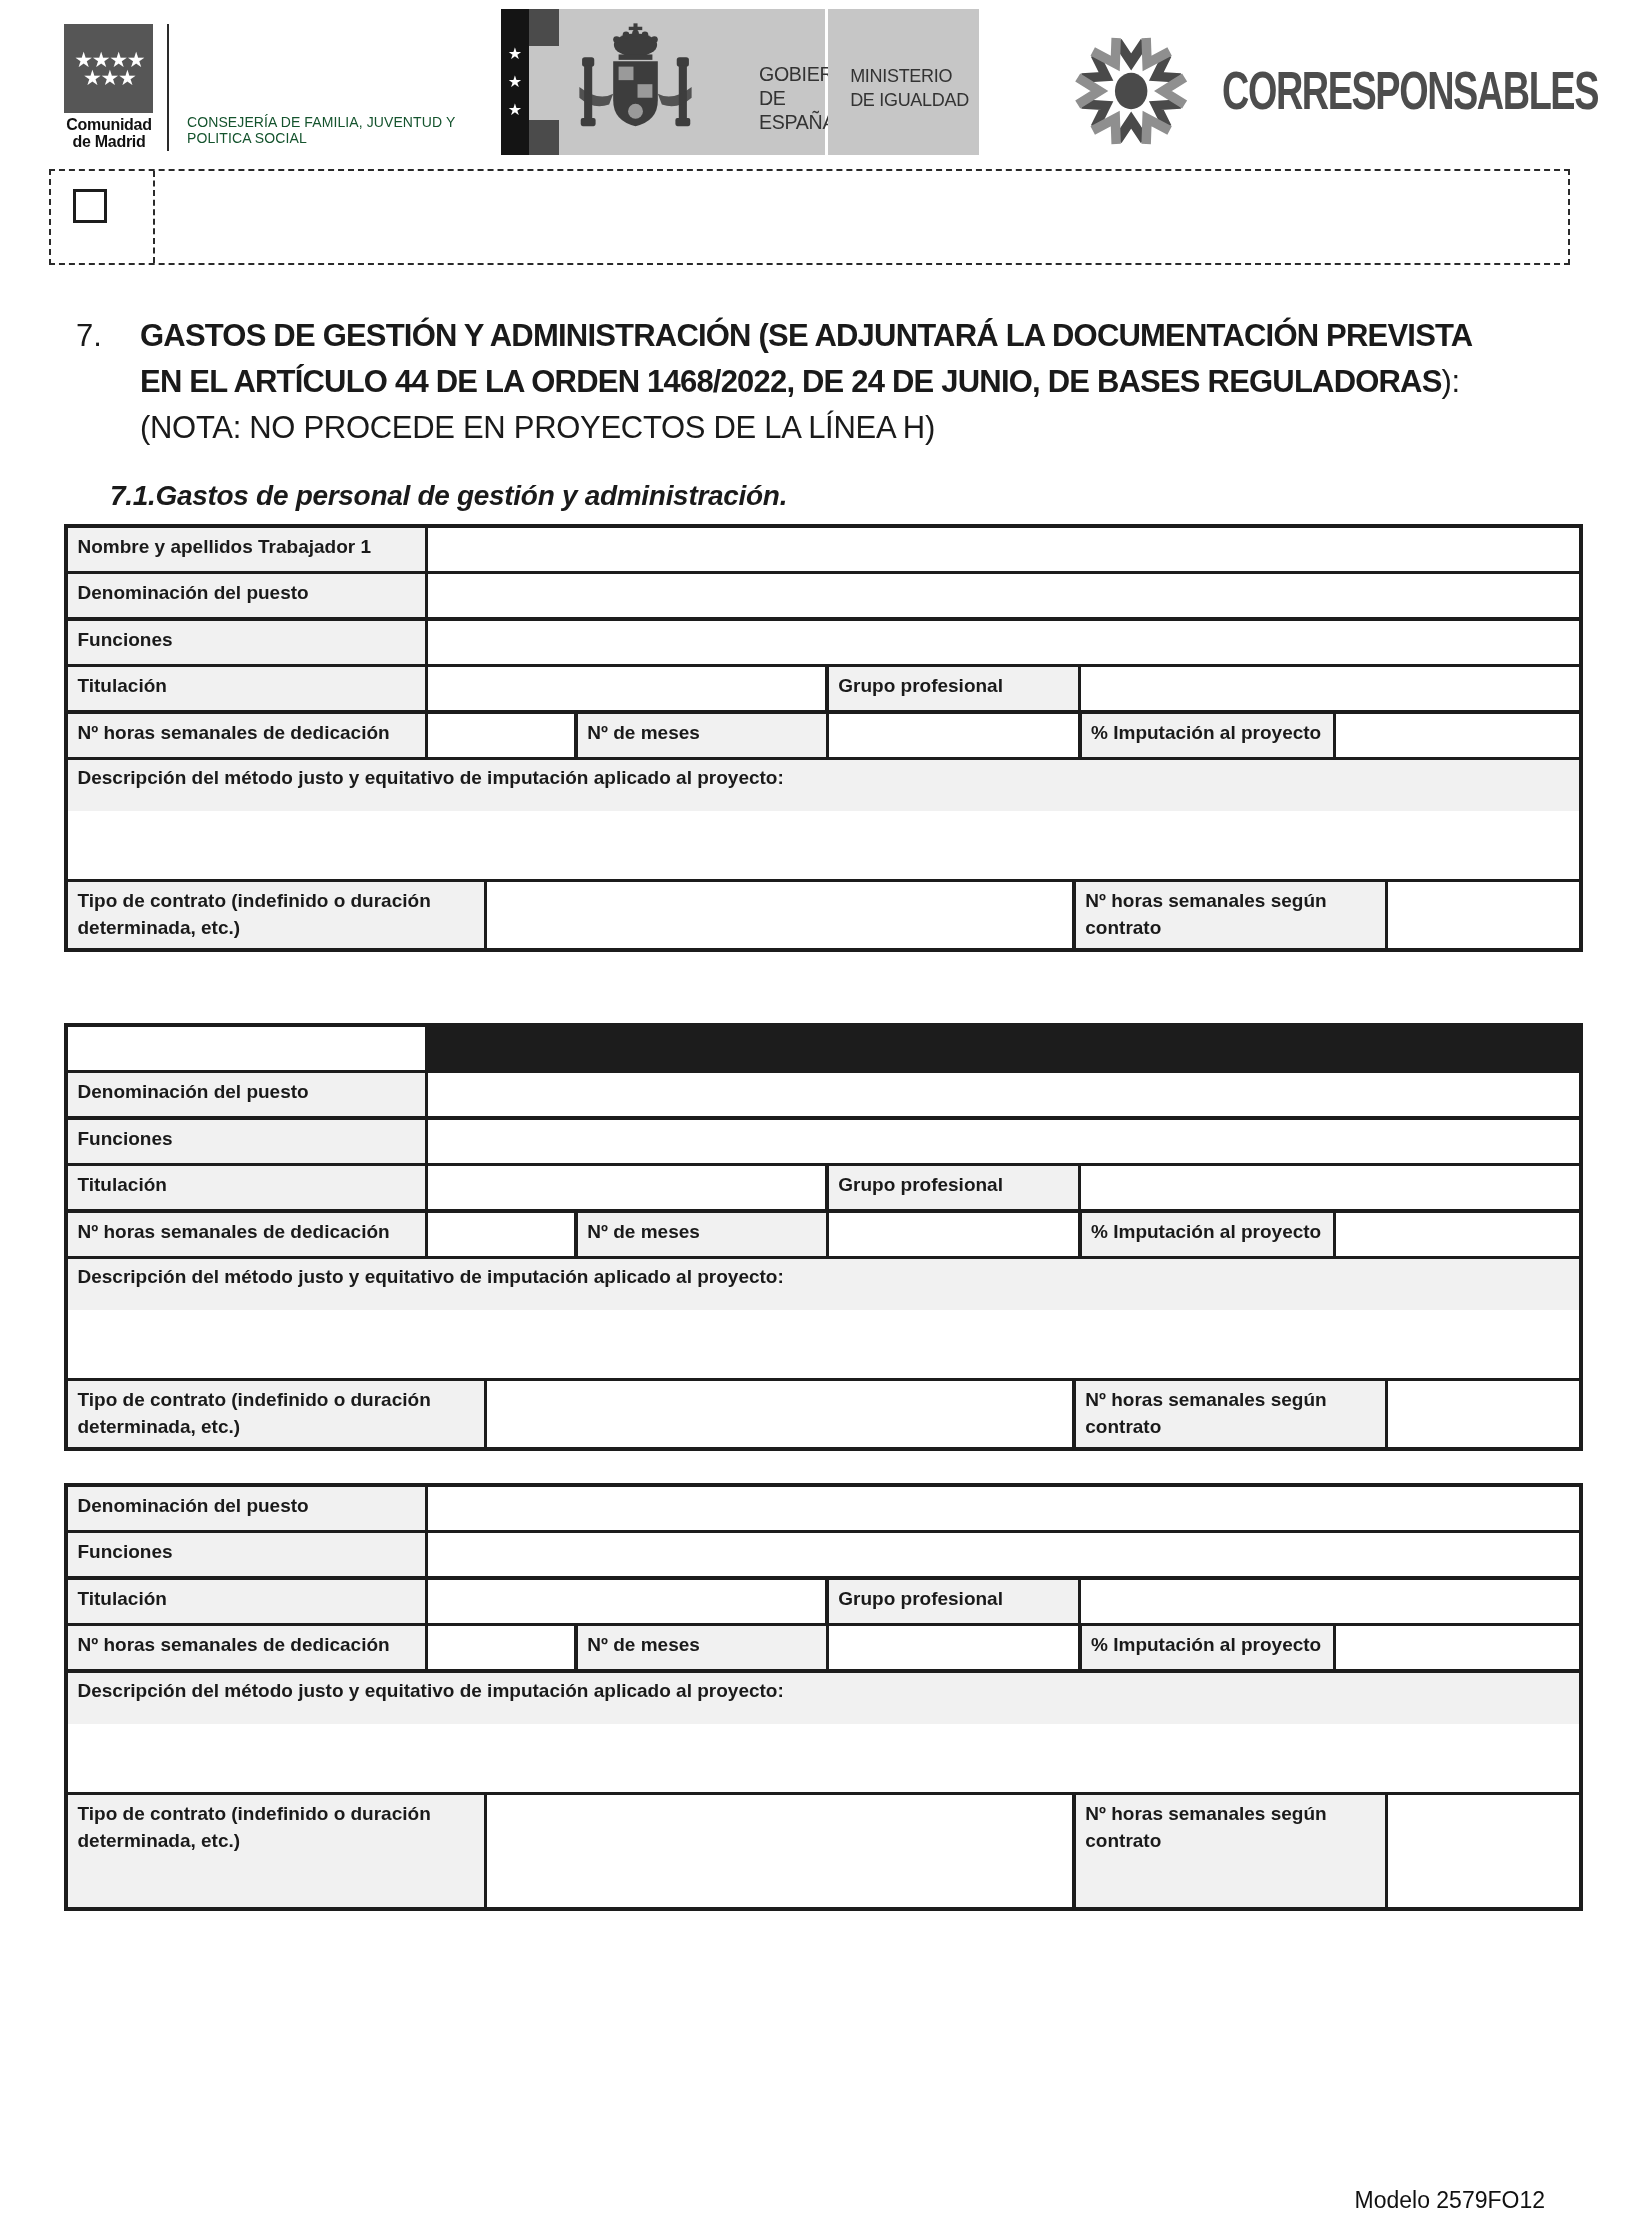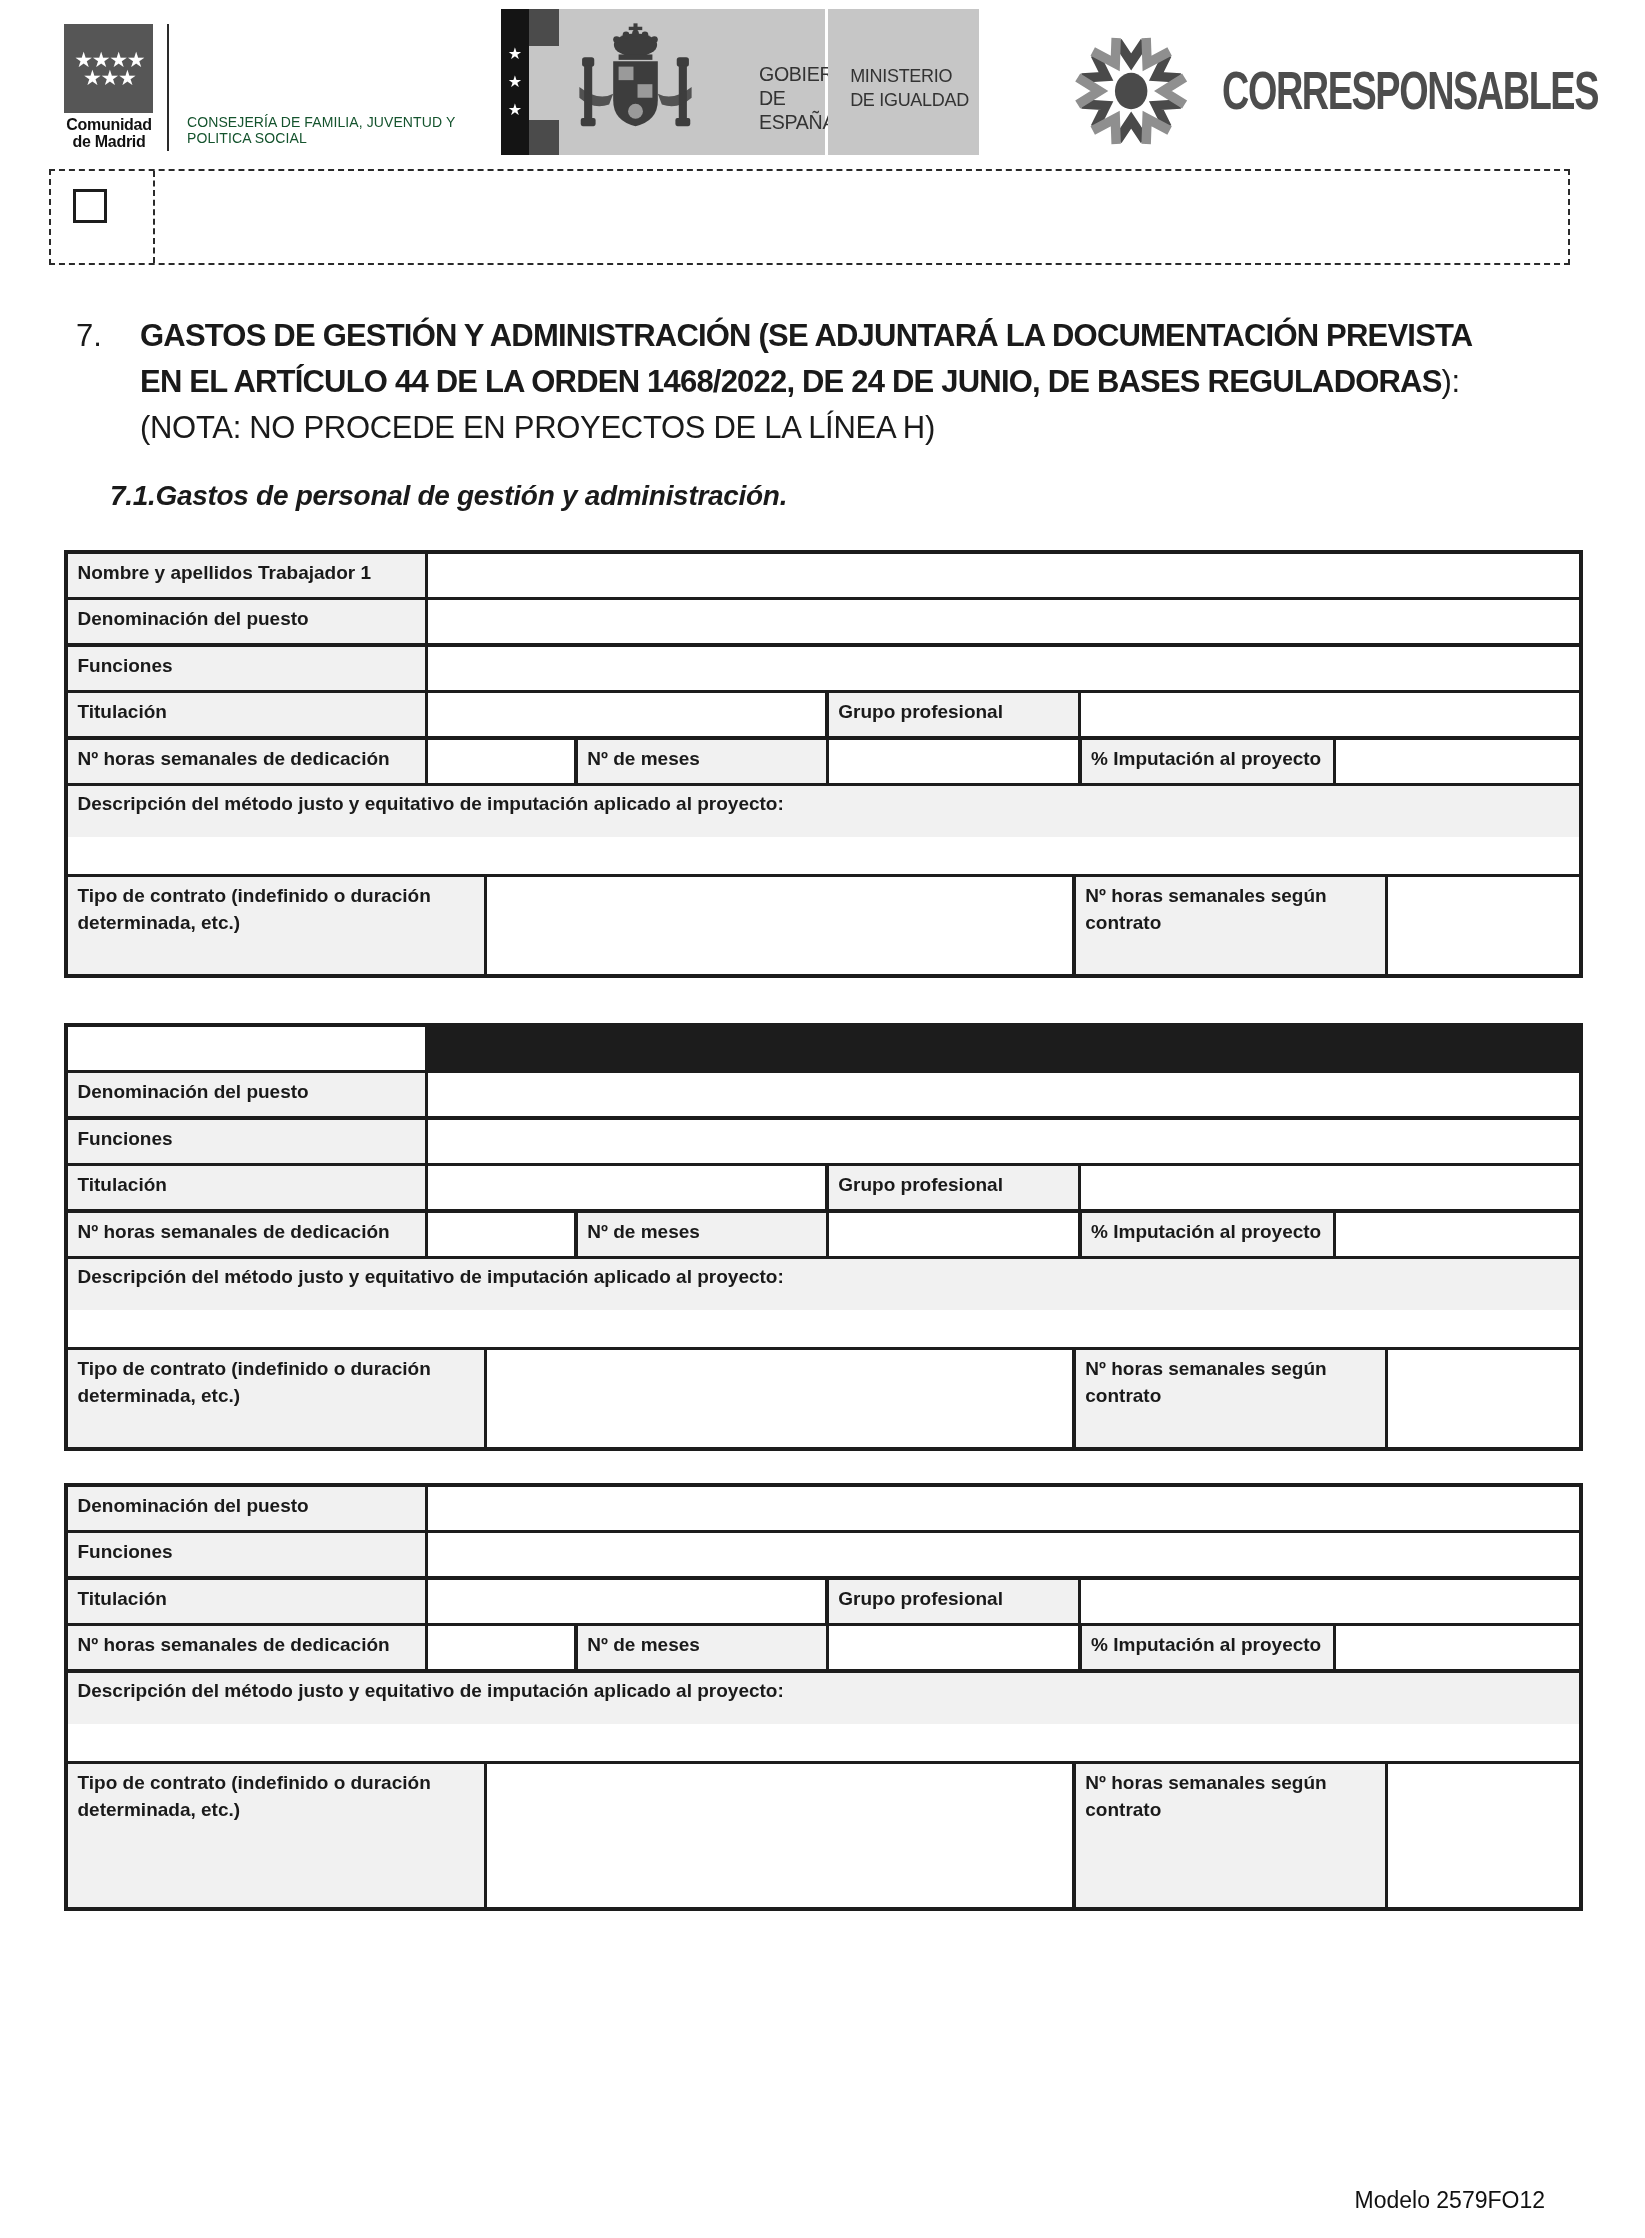--- a/index.html
+++ b/index.html
@@ -48,21 +48,21 @@
   .sec-normal{font-weight:normal;letter-spacing:-0.3px;}
   .subsec-title{position:absolute;left:110px;top:480px;font-size:28px;font-weight:bold;
     font-style:italic;letter-spacing:-0.3px;}
   
   .wtable{position:absolute;left:64px;width:1519px;height:428px;background:#1c1c1c;
     box-sizing:border-box;padding:4px;display:flex;flex-direction:column;gap:3.4px;}
   .wrow{display:grid;gap:3.4px;}
   .row-2c{grid-template-columns:357px 1fr;height:43px;}
   .row-4c{grid-template-columns:357px 397px 249px 1fr;height:43px;}
   .row-6c{grid-template-columns:357px 146px 248px 249px 251px 1fr;height:43px;}
-  .row-desc{height:88px;}
+  .row-desc{height:119px;}
   .row-tipo{grid-template-columns:416px 585px 309px 1fr;flex:1;}
   .cell{background:#ffffff;box-sizing:border-box;}
   .lab{background:#f1f1f1;font-weight:bold;font-size:19px;line-height:1.4;
     padding:6px 6.8px 0 9.5px;}
   .desc-cell{background:#ffffff;}
   .desc-band{background:#f1f1f1;height:51px;box-sizing:border-box;
     padding:7.4px 9.5px 0 9.5px;font-weight:bold;font-size:19px;}
   
   .footer-model{position:absolute;right:101px;top:2187px;font-size:23px;color:#111;}
 </style>
@@ -203,21 +203,21 @@
   <span class="sec-num">7.</span>
   <div class="sec-line sec-bold">GASTOS DE GESTIÓN Y ADMINISTRACIÓN (SE ADJUNTARÁ LA DOCUMENTACIÓN PREVISTA</div>
   <div class="sec-line"><span class="sec-bold">EN EL ARTÍCULO 44 DE LA ORDEN 1468/2022, DE 24 DE JUNIO, DE BASES REGULADORAS</span><span class="sec-normal">):</span></div>
   <div class="sec-line sec-normal">(NOTA: NO PROCEDE EN PROYECTOS DE LA LÍNEA H)</div>
 </div>
 
 <div class="subsec-title">7.1.Gastos de personal de gestión y administración.</div>
 
 <div class="footer-model">Modelo 2579FO12</div>
 
-<div class="wtable" style="top: 550px;">
+<div class="wtable" style="top: 524px;">
     <div class="wrow row-2c">
       <div class="cell lab">Nombre y apellidos Trabajador 1</div>
       <div class="cell"></div>
     </div>
     <div class="wrow row-2c">
       <div class="cell lab">Denominación del puesto</div>
       <div class="cell"></div>
     </div>
     <div class="wrow row-2c">
       <div class="cell lab">Funciones</div>

